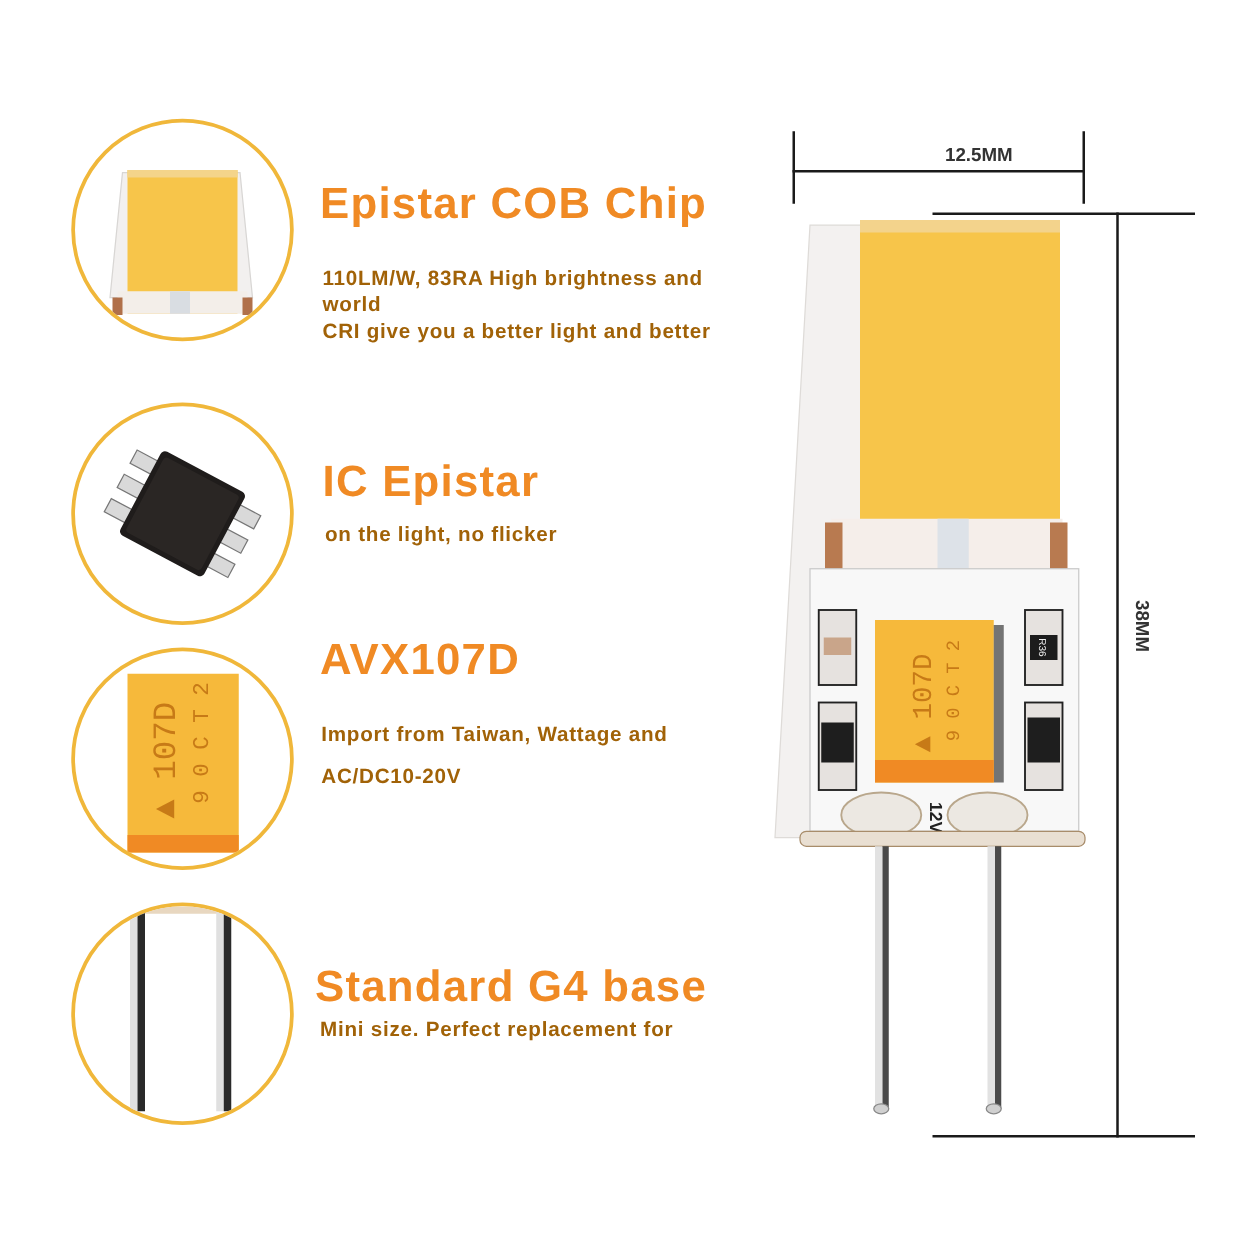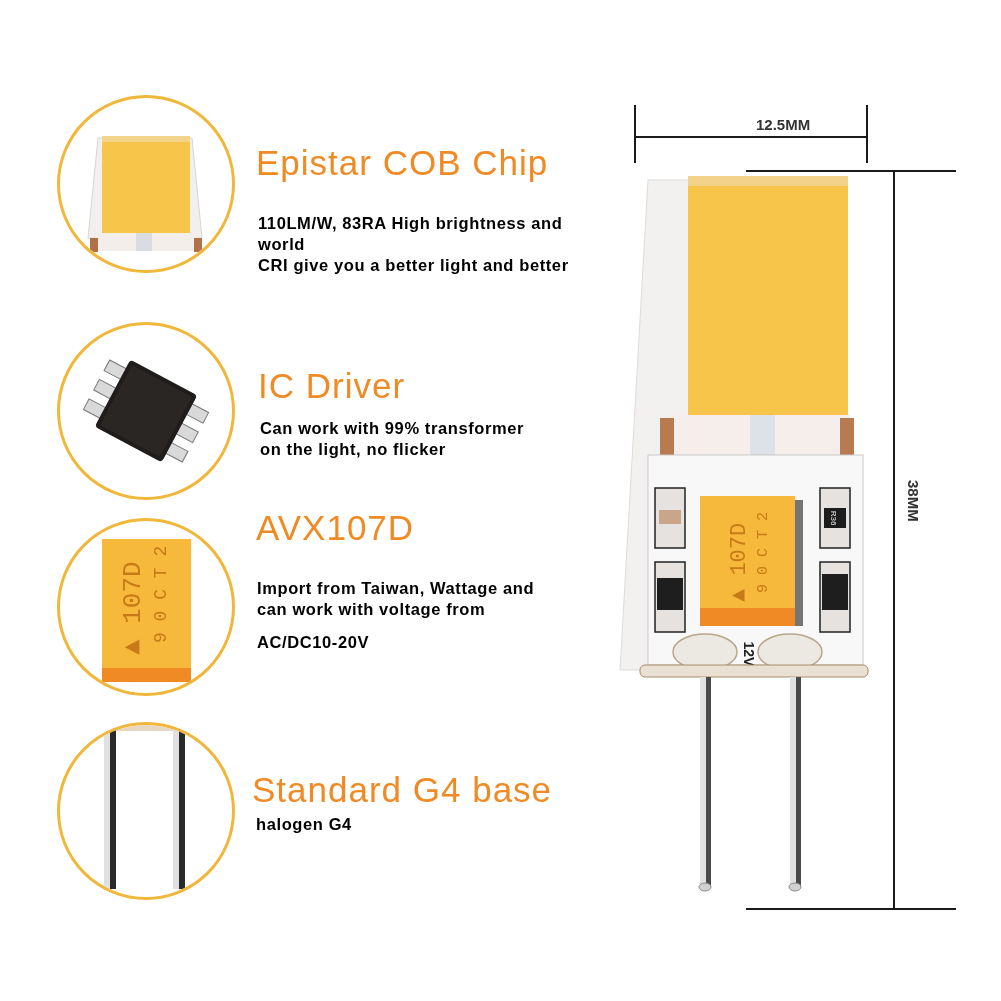--- a/index.html
+++ b/index.html
@@ -1,20 +1,20 @@
 <!DOCTYPE html>
 <html><head>
 <meta charset="utf-8">
 <style>
   html, body { margin: 0; padding: 0; }
   body { width: 1001px; height: 1001px; background: #ffffff; position: relative; overflow: hidden; font-family: "Liberation Sans", sans-serif; }
   .abs { position: absolute; }
   .circle { position: absolute; width: 178px; height: 178px; border: 3px solid #f0b73a; border-radius: 50%; box-sizing: border-box; overflow: hidden; background: #fff; }
-  .feat-title { position: absolute; color: #f08a24; font-weight: normal; font-size: 35px; letter-spacing: 1px; white-space: nowrap; }
-  .feat-desc { position: absolute; color: #000000; font-weight: bold; font-size: 16.5px; line-height: 21px; letter-spacing: 0.6px; width: 370px; }
+  .feat-title { position: absolute; color: #f08a24; font-weight: bold; font-size: 35px; letter-spacing: 1px; white-space: nowrap; }
+  .feat-desc { position: absolute; color: #a16207; font-weight: bold; font-size: 16.5px; line-height: 21px; letter-spacing: 0.6px; width: 370px; }
   .feat-desc span { display: block; }
   .dim-line { position: absolute; background: #1a1a1a; }
   .dim-label { position: absolute; color: #333; font-weight: bold; font-size: 15px; }
 </style>
 </head>
 <body>
 
 <div class="circle" style="left:57px; top:95px;">
   <svg width="172" height="172" viewBox="0 0 172 172" style="position:absolute;left:0;top:0;">
     <polygon points="28,140 38,40 132,40 142,140" fill="#f2f0ef" stroke="#d8d6d4" stroke-width="1"></polygon>
@@ -43,55 +43,53 @@
 
       <rect x="120" y="58" width="22" height="12" fill="#d9d9d9" stroke="#777" stroke-width="1"></rect>
       <rect x="120" y="80" width="22" height="12" fill="#d9d9d9" stroke="#777" stroke-width="1"></rect>
       <rect x="120" y="102" width="22" height="12" fill="#d9d9d9" stroke="#777" stroke-width="1"></rect>
 
       <rect x="48" y="48" width="76" height="76" rx="4" fill="#1f1c1b"></rect>
       <rect x="52" y="52" width="68" height="68" rx="3" fill="#2a2624"></rect>
     </g>
   </svg>
 </div>
-<div class="feat-title" style="left:258px; top:366px;">IC Driver</div>
+<div class="feat-title" style="left:258px; top:366px;">IC Epistar</div>
 <div class="feat-desc" style="left:260px; top:418px;">
-  <span>Can work with 99% transformer</span>
   <span>on the light, no flicker</span>
 </div>
 
 <div class="circle" style="left:57px; top:518px;">
   <svg width="172" height="172" viewBox="0 0 172 172" style="position:absolute;left:0;top:0;">
     <rect x="42" y="18" width="89" height="143" fill="#f6b93b"></rect>
     <rect x="42" y="147" width="89" height="14" fill="#f08a24"></rect>
     <g transform="rotate(-90 86 86)" fill="#c77a17" font-family="Liberation Mono, monospace">
       <text x="38" y="80" font-size="26">▲ 107D</text>
       <text x="50" y="106" font-size="18">9 0 C T 2</text>
     </g>
   </svg>
 </div>
 <div class="feat-title" style="left:256px; top:508px;">AVX107D</div>
 <div class="feat-desc" style="left:257px; top:578px;">
   <span>Import from Taiwan, Wattage and</span>
-  <span>can work with voltage from</span>
   <span style="margin-top:12px;">AC/DC10-20V</span>
 </div>
 
 <div class="circle" style="left:57px; top:722px;">
   <svg width="172" height="172" viewBox="0 0 172 172" style="position:absolute;left:0;top:0;">
     <rect x="44" y="0" width="84" height="6" fill="#e8d7c0"></rect>
     <rect x="44" y="4" width="6" height="160" fill="#e0e0e0"></rect>
     <rect x="50" y="4" width="6" height="160" fill="#2a2a2a"></rect>
     <rect x="113" y="4" width="6" height="160" fill="#e0e0e0"></rect>
     <rect x="119" y="4" width="6" height="160" fill="#2a2a2a"></rect>
   </svg>
 </div>
 <div class="feat-title" style="left:252px; top:770px;">Standard G4 base</div>
 <div class="feat-desc" style="left:256px; top:814px;">
-  <span>halogen G4</span>
+  <span>Mini size. Perfect replacement for</span>
 </div>
 
 <div class="dim-line" style="left:634px; top:105px; width:2px; height:58px;"></div>
 <div class="dim-line" style="left:866px; top:105px; width:2px; height:58px;"></div>
 <div class="dim-line" style="left:634px; top:136px; width:234px; height:2px;"></div>
 <div class="dim-label" style="left:716px; top:116px;margin-left:40px;">12.5MM</div>
 
 <div class="dim-line" style="left:746px; top:170px; width:210px; height:2px;"></div>
 <div class="dim-line" style="left:746px; top:908px; width:210px; height:2px;"></div>
 <div class="dim-line" style="left:893px; top:170px; width:2px; height:740px;"></div>

